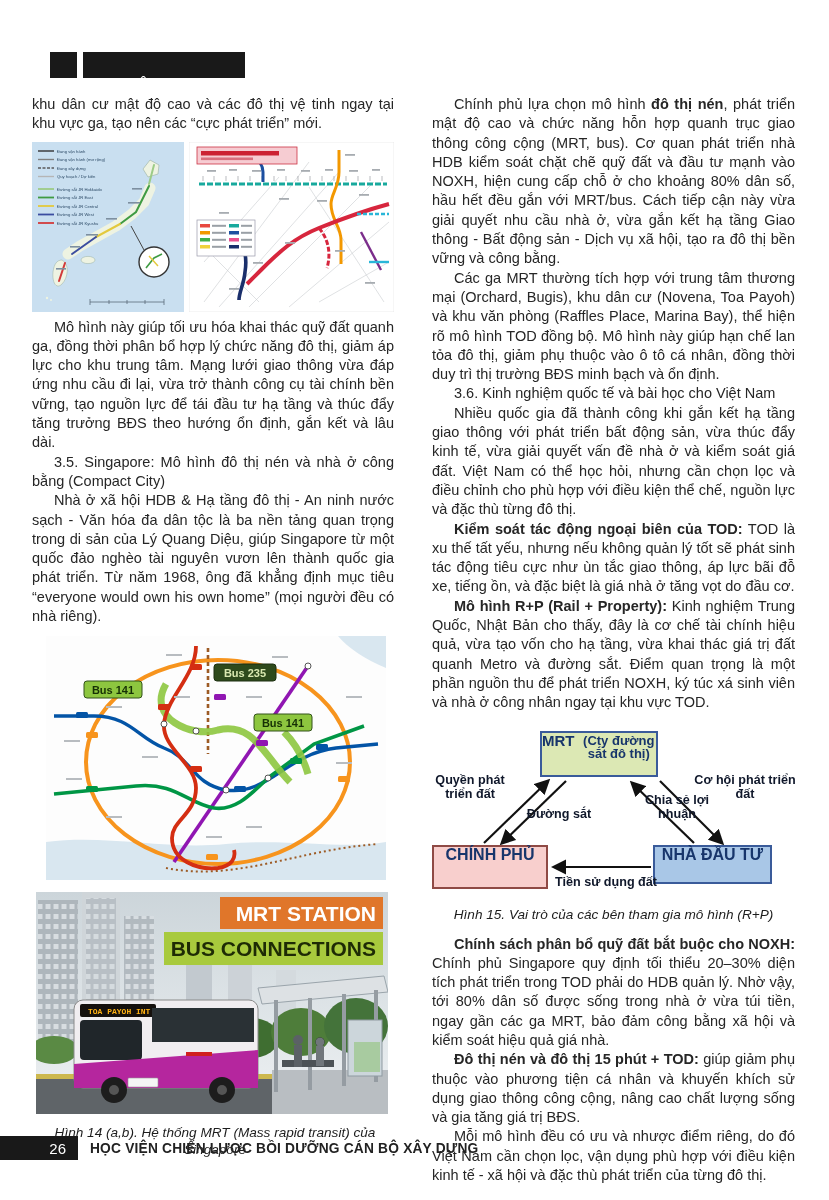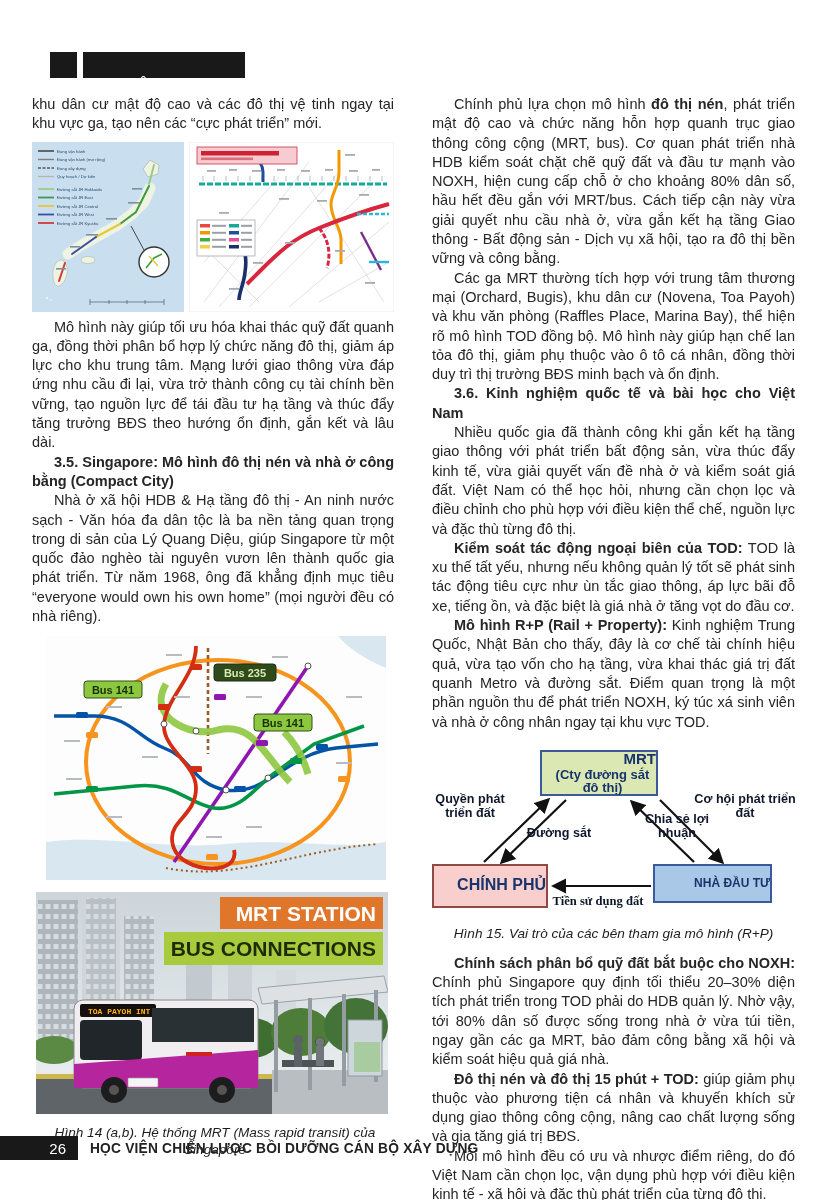--- a/index.html
+++ b/index.html
@@ -10,44 +10,44 @@
   .hdr-banner{position:absolute;left:83px;top:52px;width:162px;height:26px;background:#191919;
               color:#fff;display:flex;align-items:center;justify-content:center;gap:20px;flex-direction:column;}
   .hdr-banner .b1{font-weight:bold;font-size:15px;letter-spacing:.3px;}
   .hdr-banner .b2{font-size:15px;letter-spacing:1.2px;}
   
   .col{position:absolute;top:95px;font-size:14.5px;line-height:19.3px;text-align:justify;}
   .col-left{left:32px;width:362px;}
   .col-right{left:432px;width:363px;}
   p{margin:0;text-indent:22px;}
   p.noindent{text-indent:0;}
-  p.bold{font-weight:bold;}
+  p.bold{font-weight:normal;}
   .caption{font-style:italic;text-align:center;font-size:13.6px;line-height:17px;
            color:#1d1d1d;text-indent:0;margin-top:5px;}
   figure{margin:0;}
   .fig13{display:flex;gap:5px;margin-top:8px;}
   .fig13 svg{display:block;}
   .sgmap{margin-top:10px;margin-left:14px;}
   .photo-wrap{margin-top:6px;margin-left:4px;}
   
   .diagram{position:relative;width:363px;height:172px;margin-top:16px;}
   .diagram svg.arrows{position:absolute;left:0;top:0;}
   .dbox{position:absolute;border:2px solid #3a5b9a;box-sizing:border-box;background:#a9c7e7;
-        display:flex;flex-direction:column;align-items:flex-end;justify-content:center;
+        display:flex;flex-direction:row;align-items:flex-start;justify-content:center;
         font-weight:bold;color:#17356b;text-align:center;line-height:1.05;}
   .dbox.mrt{left:108px;top:2px;width:118px;height:46px;background:#dce8b4;font-size:15px;}
   .dbox.mrt .sub{font-size:13px;margin-top:1px;margin-left:7px;}
   .dbox.gov{left:0px;top:116px;width:116px;height:44px;background:#f8cfcd;border-color:#8f4a45;font-size:16px;}
-  .dbox.inv{left:221px;top:116px;width:119px;height:39px;font-size:12px;}
+  .dbox.inv{left:221px;top:116px;width:119px;height:39px;font-size:16px;}
   .dlabel{position:absolute;color:#0f172a;font-weight:bold;font-size:12.6px;line-height:1.12;text-align:center;}
   .dlabel.quyen{left:-6px;top:44px;width:88px;}
   .dlabel.duongsat{left:88px;top:78px;width:78px;}
   .dlabel.chiase{left:178px;top:64px;width:78px;margin-left:28px;}
   .dlabel.cohoi{left:262px;top:44px;width:102px;}
-  .dlabel.tien{left:108px;top:146px;width:116px;font-family:Liberation Serif, serif;}
+  .dlabel.tien{left:116px;top:146px;width:116px;}
   
   .footer-box{position:absolute;left:0;top:1136px;width:78px;height:24px;background:#191919;color:#fff;
               display:flex;align-items:center;justify-content:flex-end;padding-right:12px;
               box-sizing:border-box;font-size:15px;}
   .footer-text{position:absolute;left:90px;top:1136px;height:24px;display:flex;align-items:center;
                font-size:14.8px;font-weight:bold;color:#222;letter-spacing:.2px;
                transform:scaleX(.93);transform-origin:left center;white-space:nowrap;}
   .mt6{margin-top:6px;}
 </style>
 </head>

